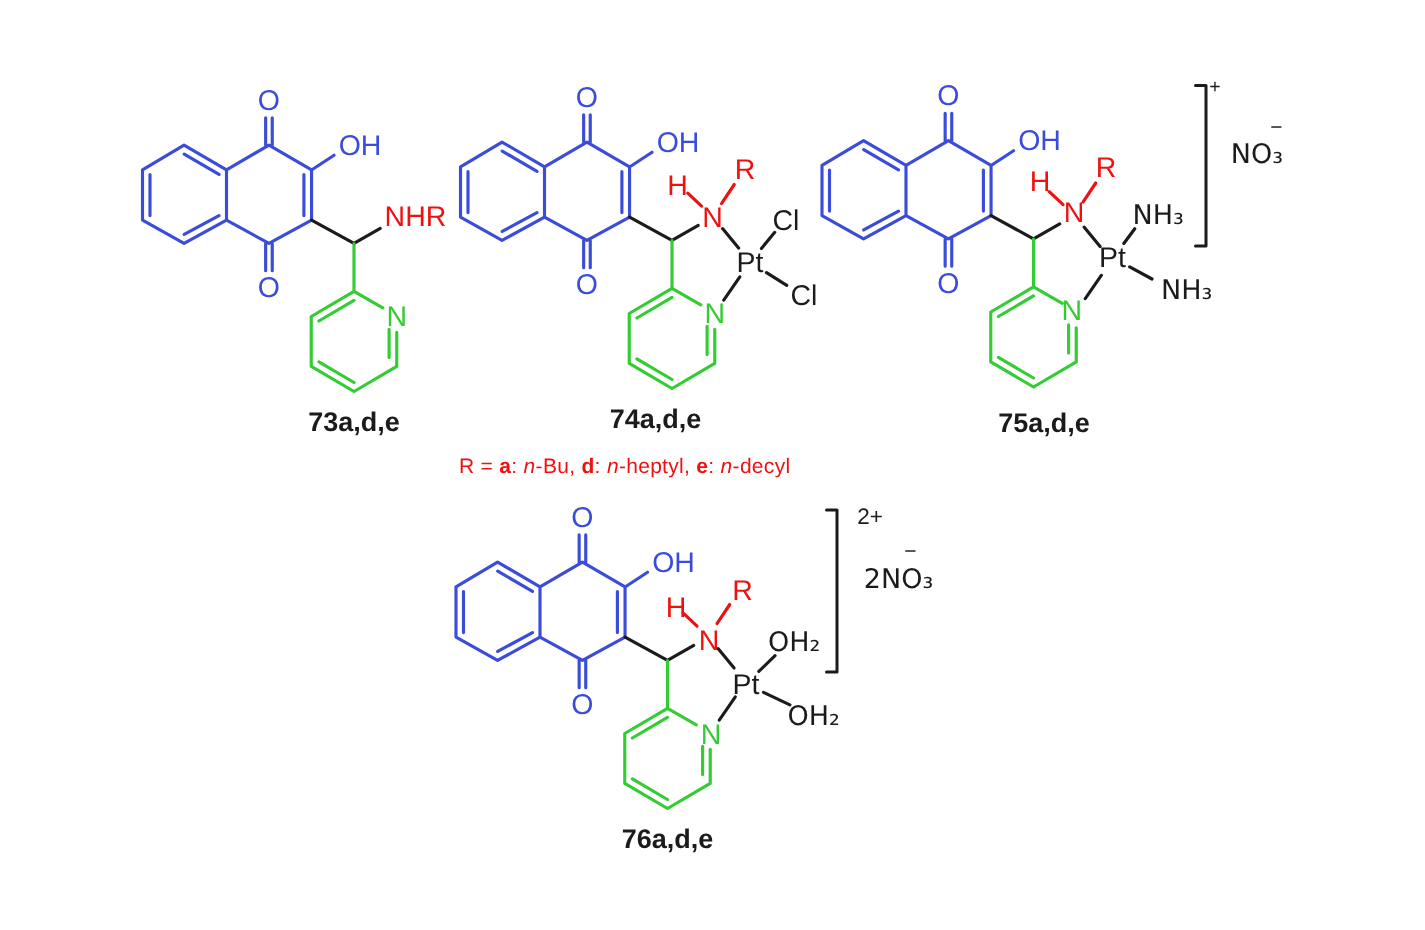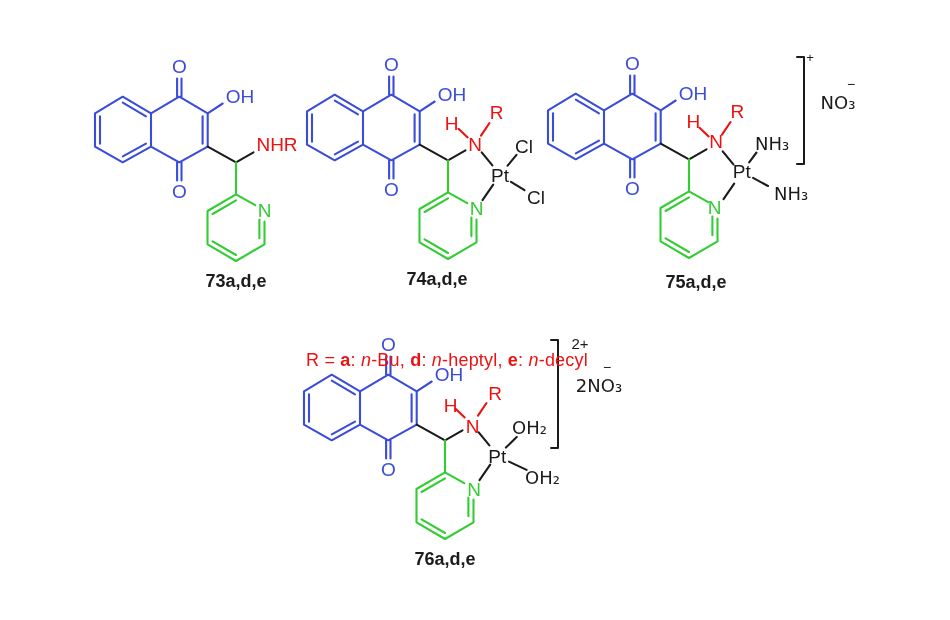--- a/index.html
+++ b/index.html
@@ -15,22 +15,22 @@
   .bracket{stroke-width:2;}
   text{font-family:"Liberation Sans",sans-serif;}
   .atom{font-size:19px;}
   .dv{font-family:"DejaVu Sans",sans-serif;font-size:18px;}
   .caption{font-size:18px;font-weight:bold;}
   .charge{font-size:13px;}
   .charge2{font-size:15px;}
   .minus{font-size:14px;}
   .f-blue{fill:var(--c-blue);} .f-green{fill:var(--c-green);}
   .f-red{fill:var(--c-red);}   .f-black{fill:var(--c-black);}
-  .legend{position:absolute;left:306px;top:302px;font-size:18px;color:var(--c-red);
-          white-space:pre;letter-spacing:0.2px;margin-top:48px;}
+  .legend{position:absolute;left:306px;top:302px;font-size:14px;color:var(--c-red);
+          white-space:pre;letter-spacing:0.2px;}
   .legend .bold{font-weight:bold;}
   .legend .italic{font-style:italic;}
 </style>
 </head>
 <body>
 
 <div class="canvas">
 
 <svg width="950" height="620" viewBox="0 0 950 620">
   <defs>

